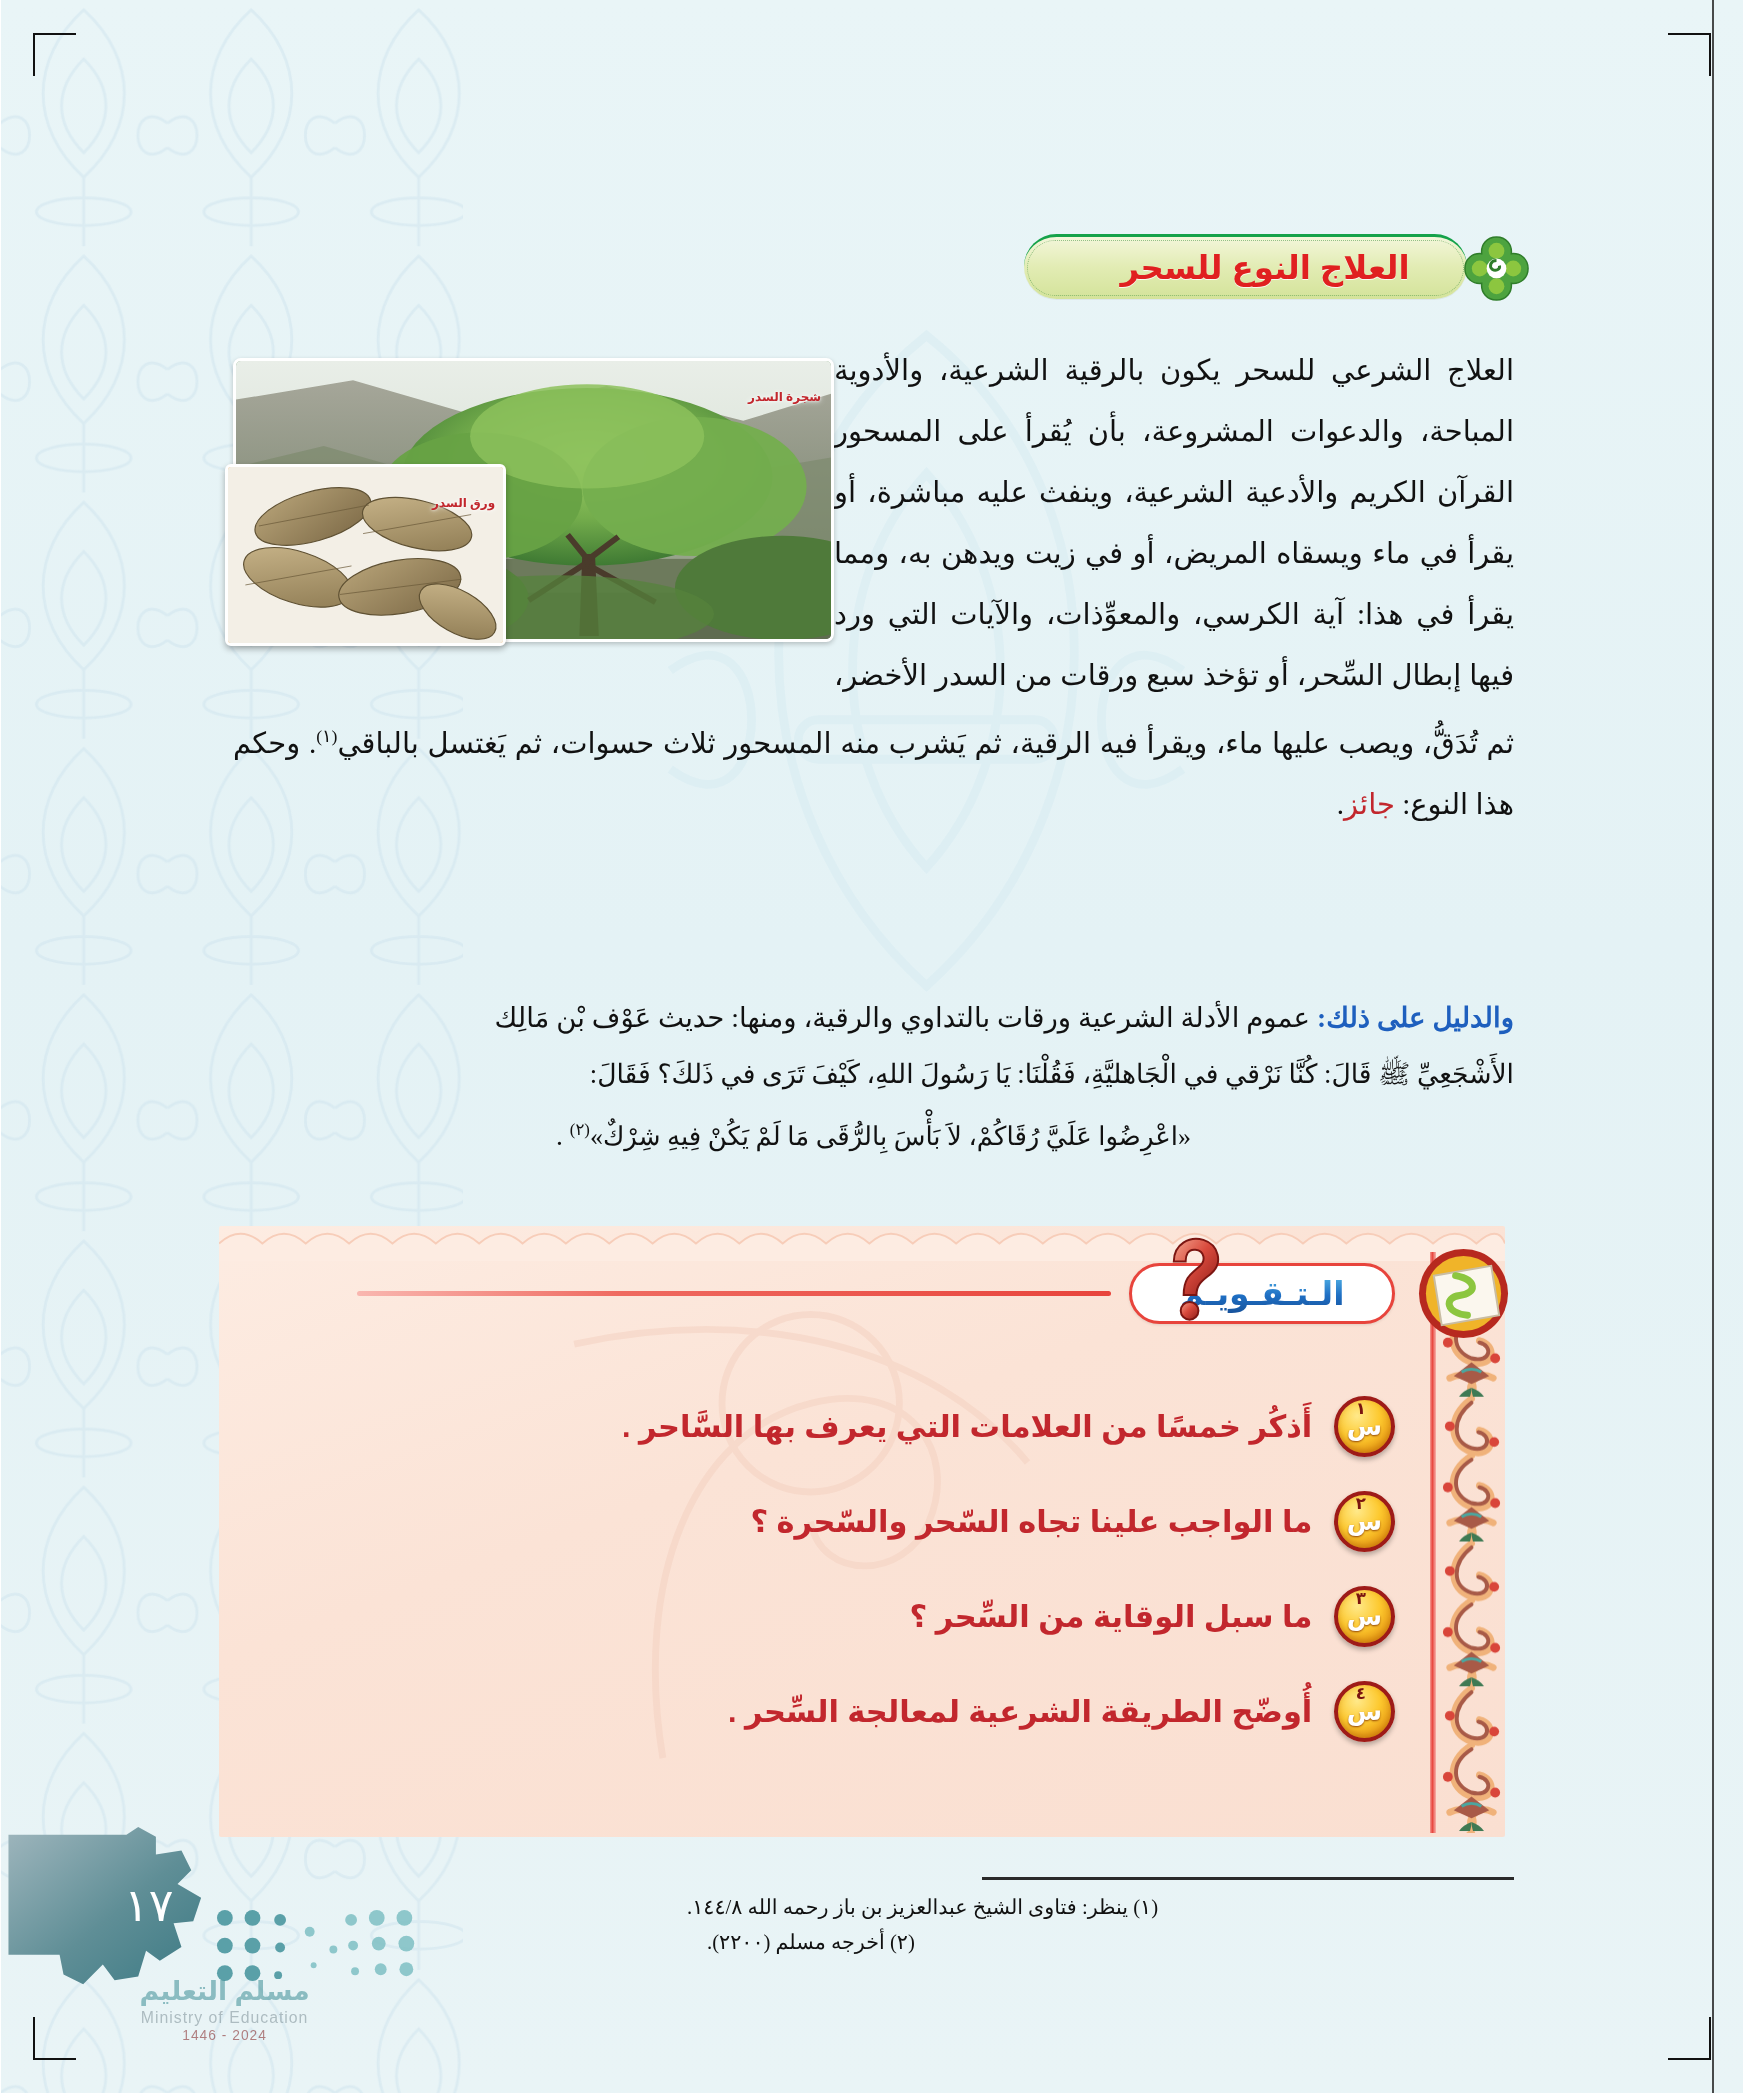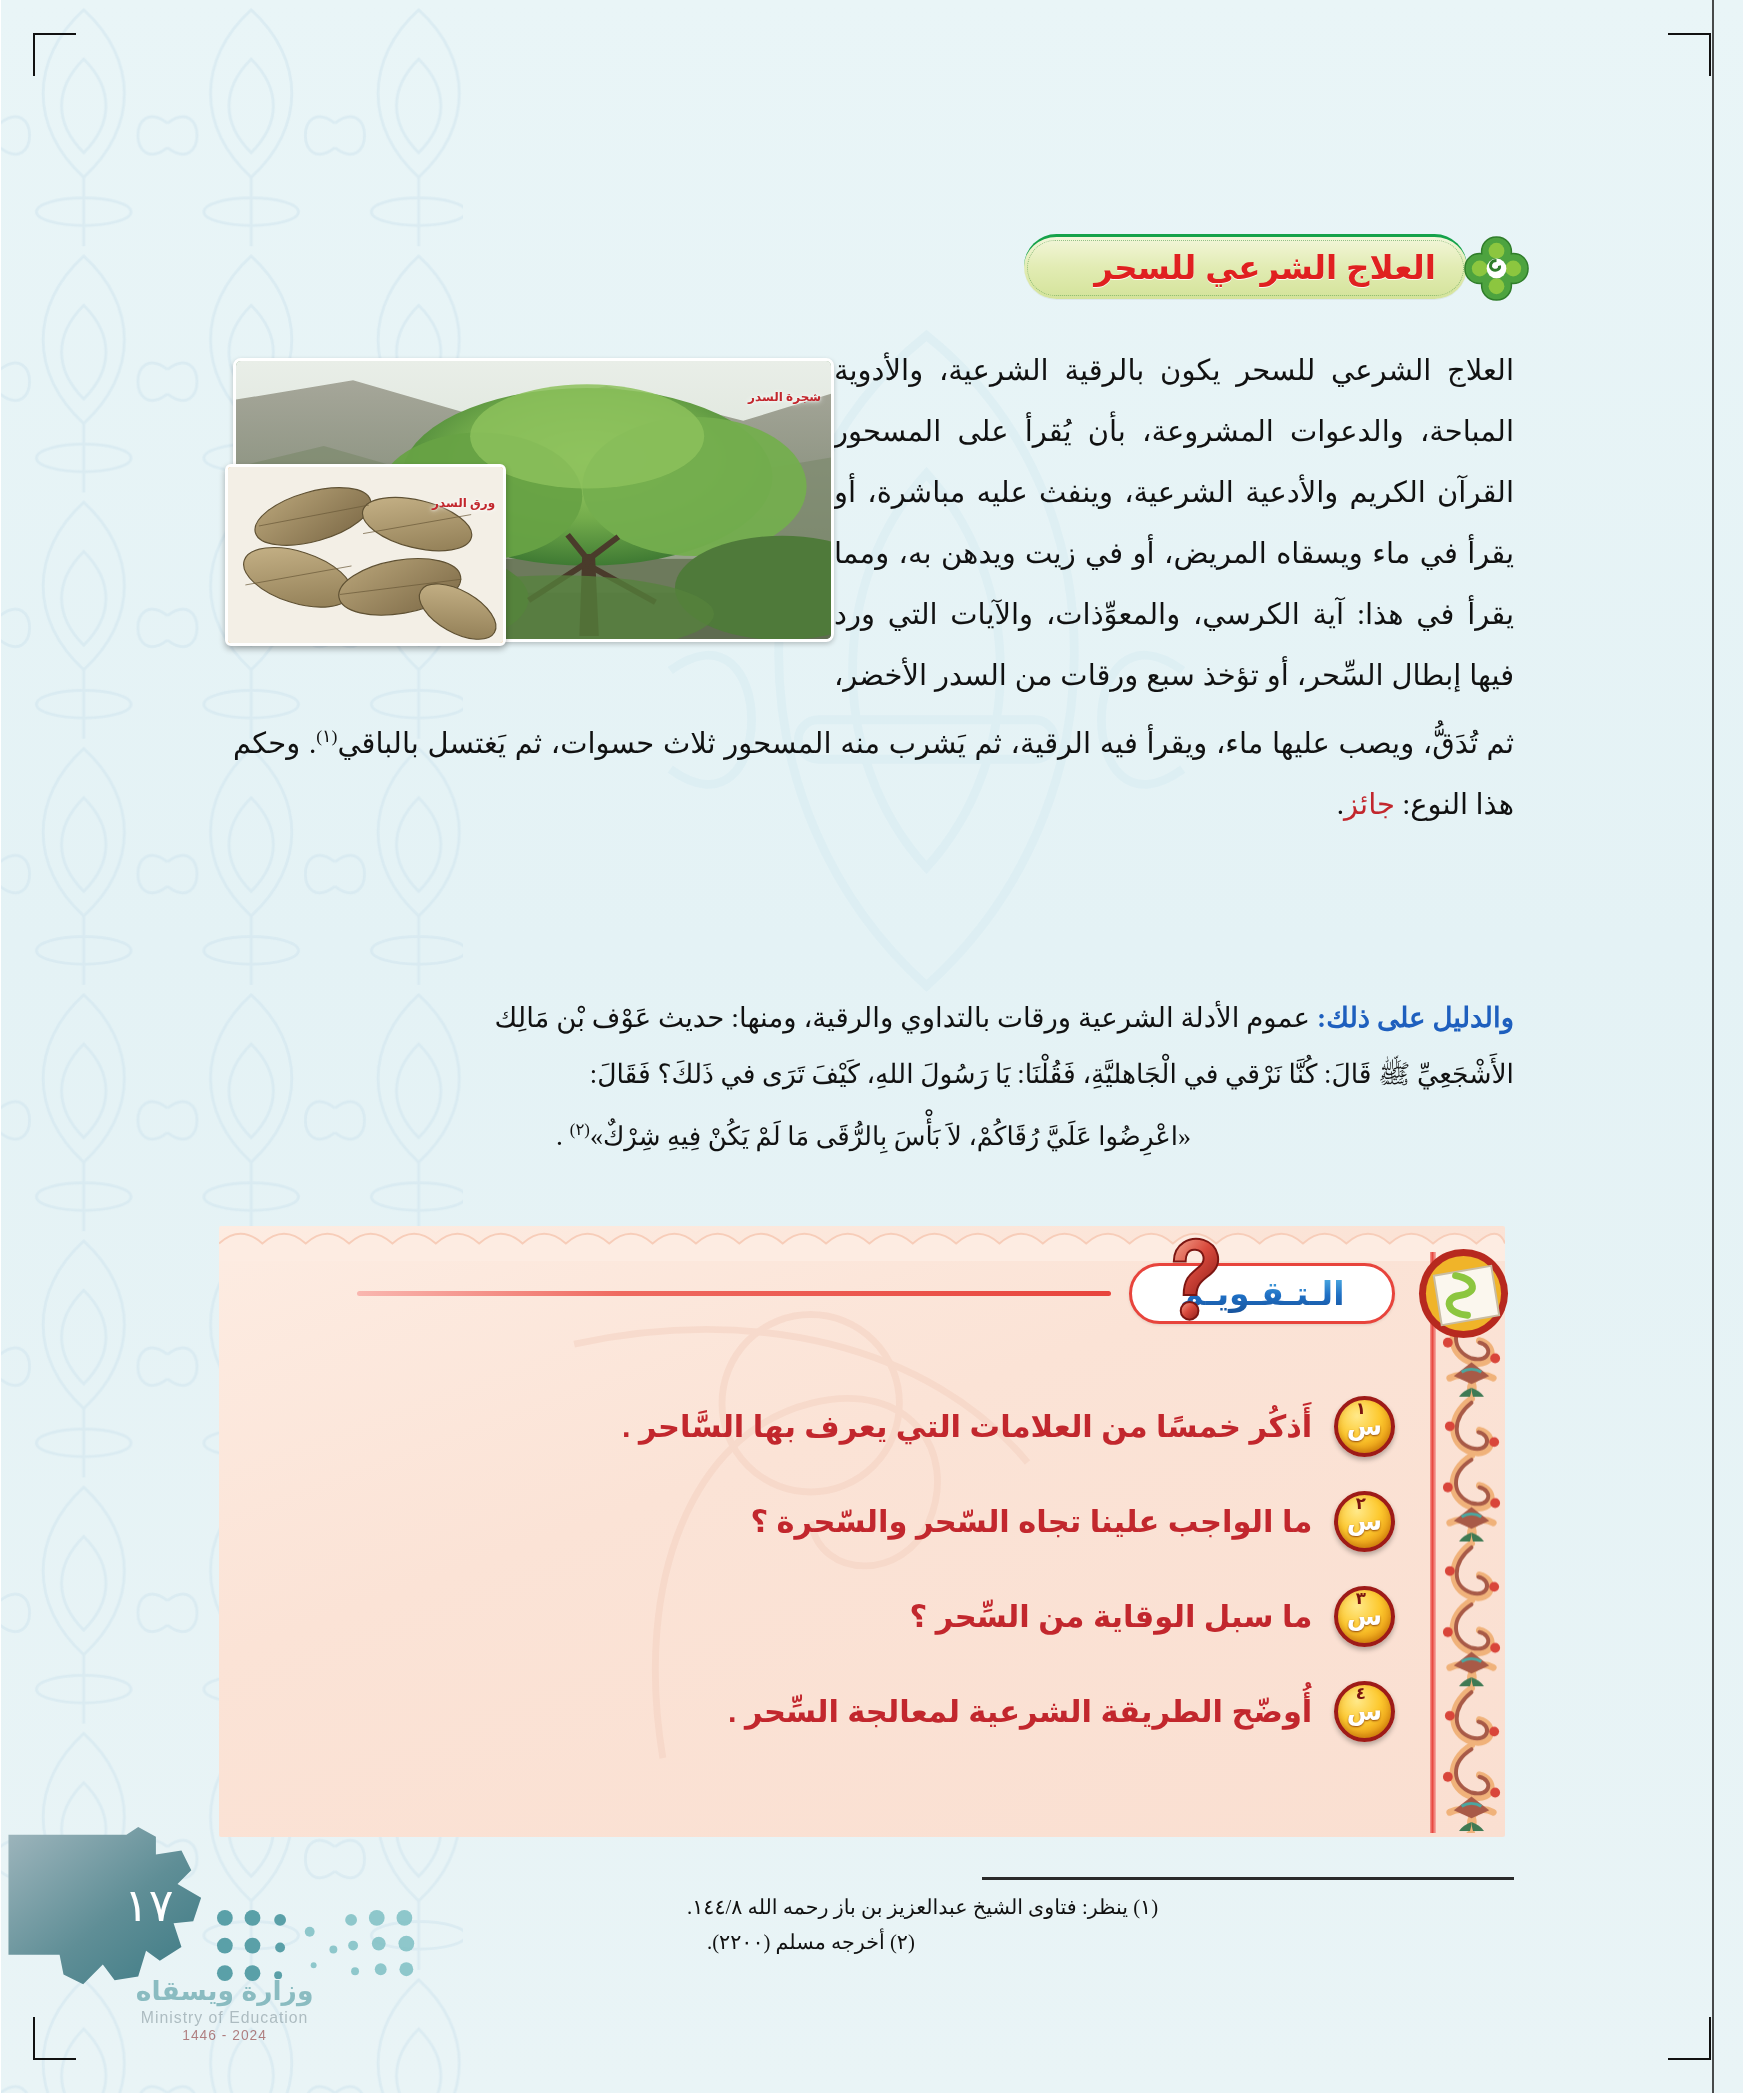--- a/index.html
+++ b/index.html
@@ -348,21 +348,21 @@
   <div class="crop v" style="right:33px; top:33px;"></div>
   <div class="crop h" style="left:33px;  bottom:33px;"></div>
   <div class="crop v" style="left:33px;  bottom:33px;"></div>
   <div class="crop h" style="right:33px; bottom:33px;"></div>
   <div class="crop v" style="right:33px; bottom:33px;"></div>
 
   <div id="rightrule"></div>
 
   <div id="banner">
     <div class="banner-pill">
-      <span class="banner-title">العلاج الشرعي للسحر</span>
+      <span class="banner-title">العلاج النوع للسحر</span>
     </div>
     <div id="banner-icon">
       <svg viewBox="0 0 74 74" aria-hidden="true">
         <g fill="#4da33f" stroke="#2f7d2a" stroke-width="1.5">
           <path d="M37 6 C 27 6, 21 14, 22 23 C 13 22, 5 28, 5 38 C 5 48, 13 54, 22 53
                    C 21 62, 27 70, 37 70 C 47 70, 53 62, 52 53 C 61 54, 69 48, 69 38
                    C 69 28, 61 22, 52 23 C 53 14, 47 6, 37 6 Z"></path>
         </g>
         <g fill="#8cc63f">
           <circle cx="37" cy="20" r="8"></circle>
@@ -643,20 +643,20 @@
             <circle cx="166" cy="38" r="7"></circle>
             <circle cx="194" cy="38" r="8"></circle>
           <circle cx="142" cy="66" r="4"></circle>
             <circle cx="168" cy="64" r="6"></circle>
             <circle cx="194" cy="64" r="7"></circle>
         </g>
       </svg>
     </div>
 
     <div id="moe">
-      <div class="ar">وزارة ويسقاه</div>
+      <div class="ar">مسلم التعليم</div>
       <div class="en">Ministry of Education</div>
       <div class="yr">2024 - 1446</div>
     </div>
   </div>
 
 </div>
 
 
 </body></html>

